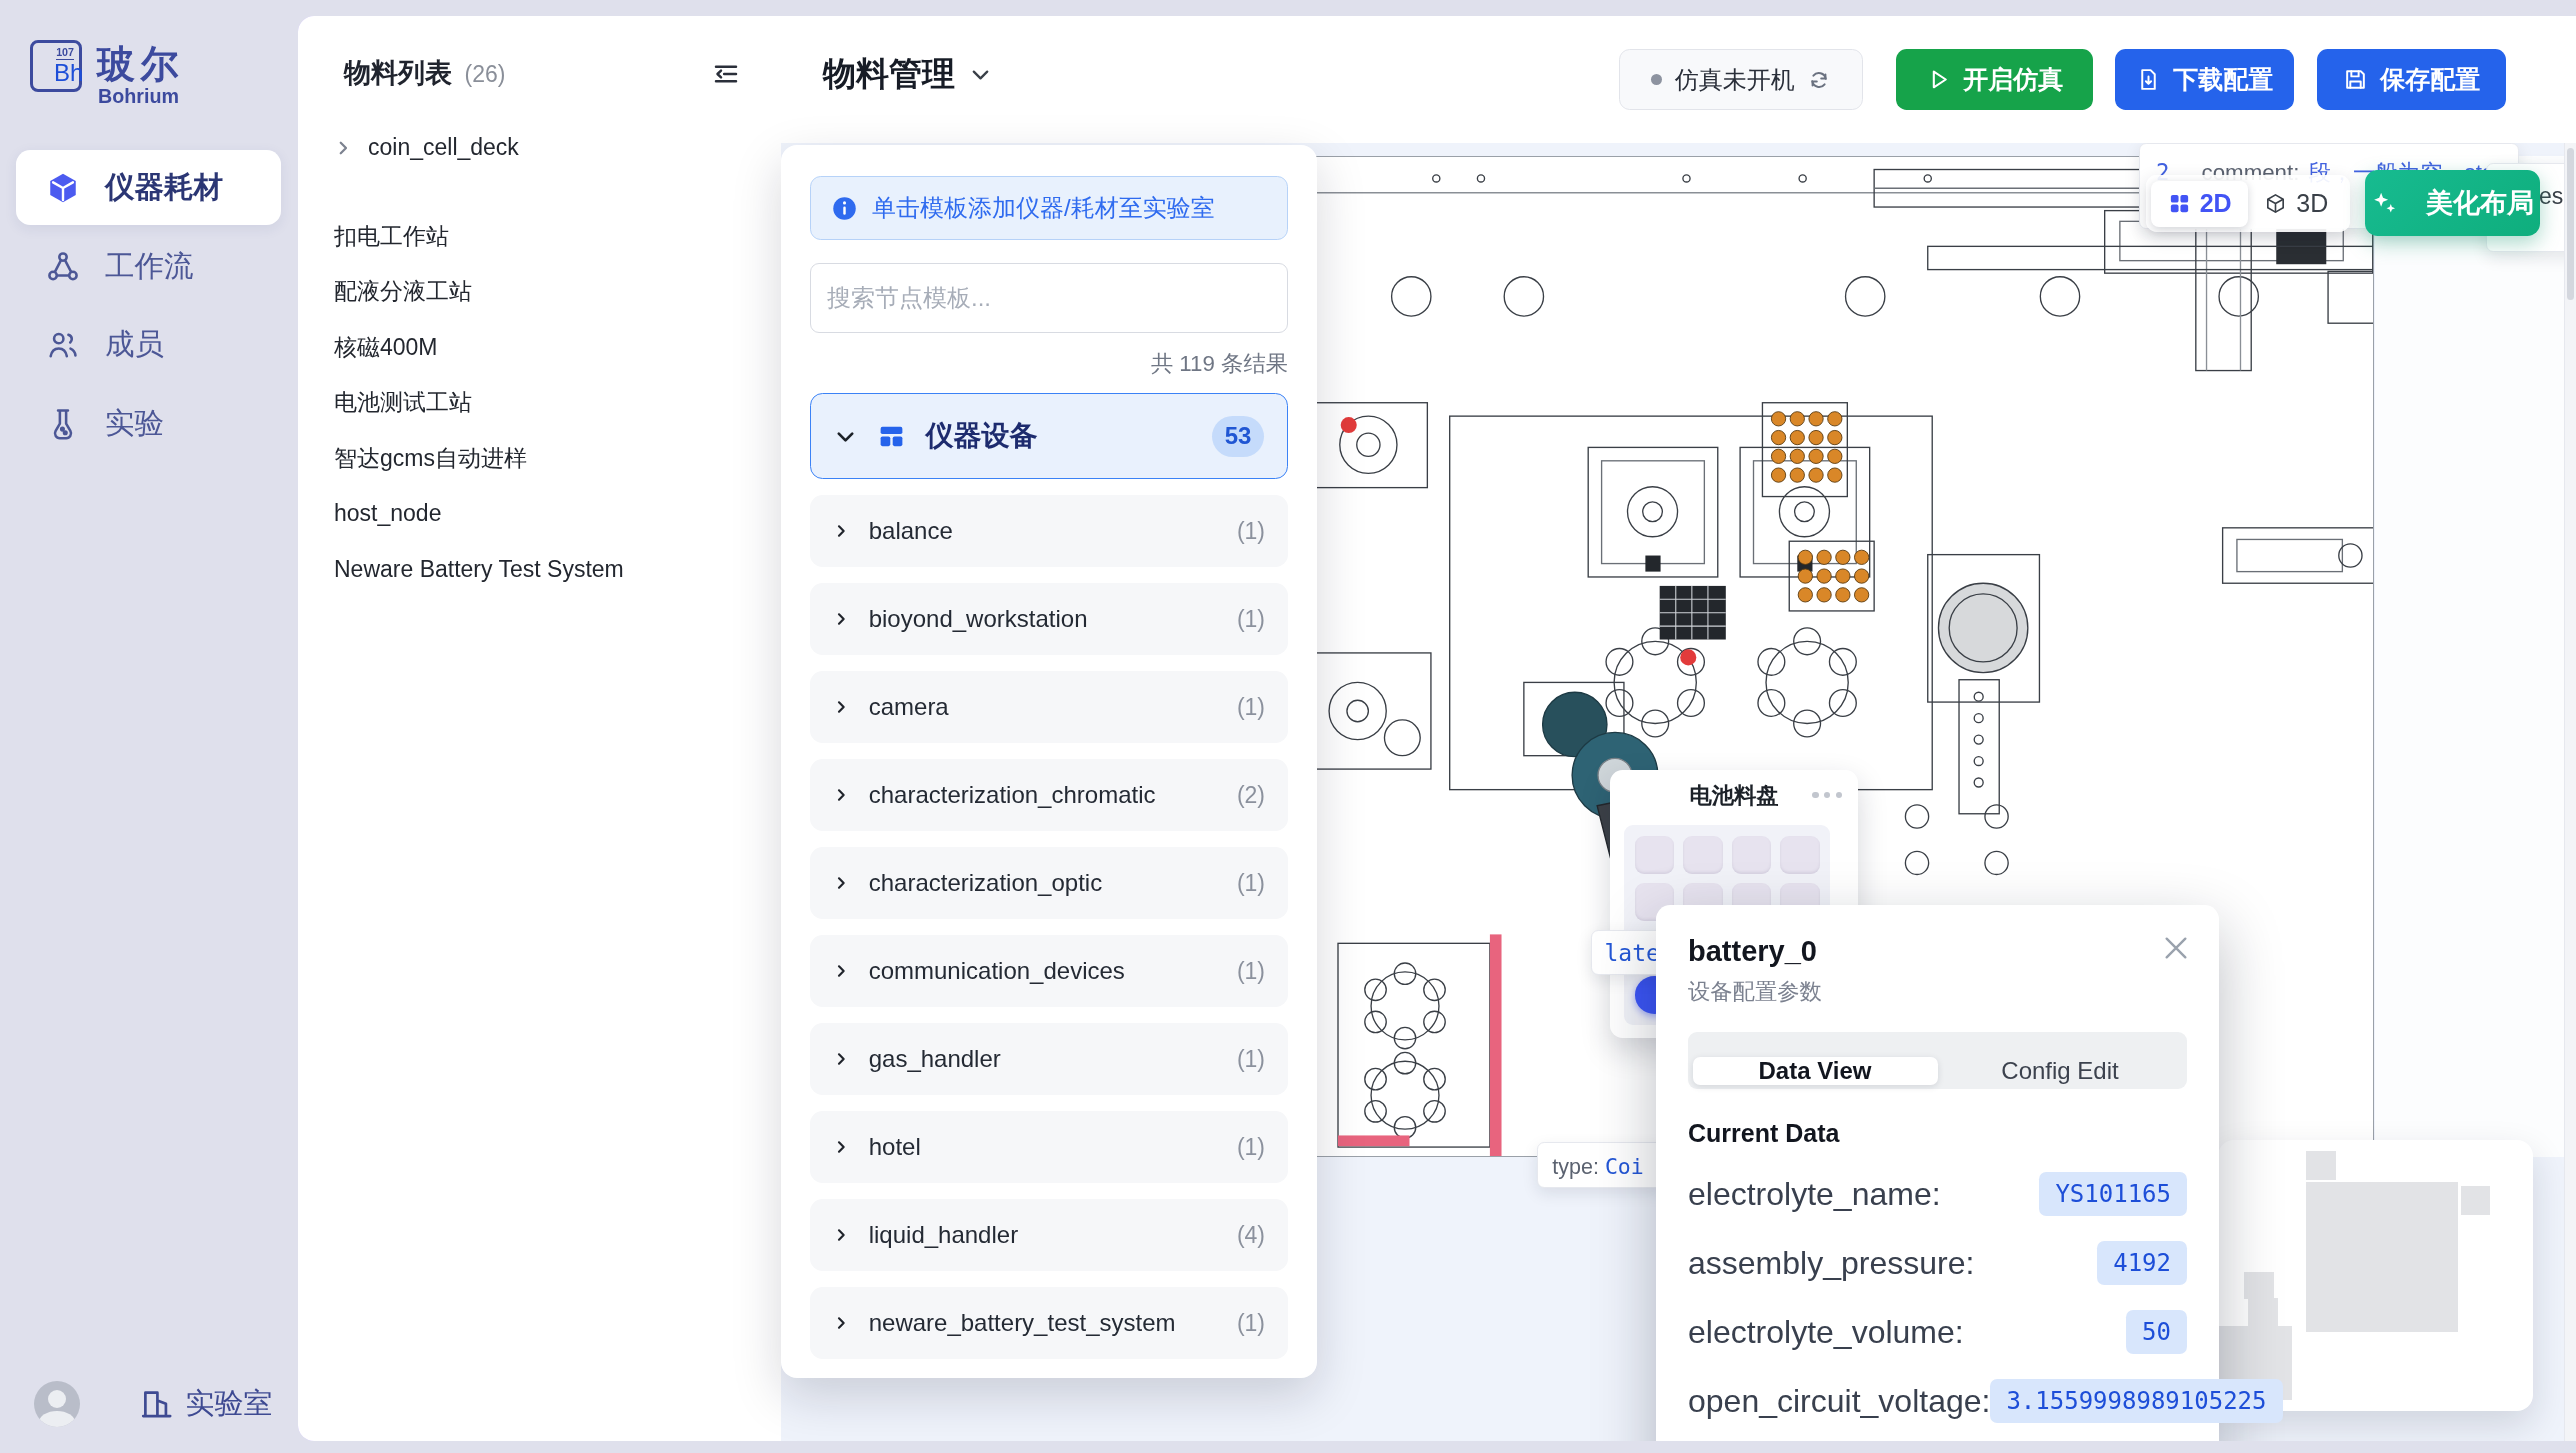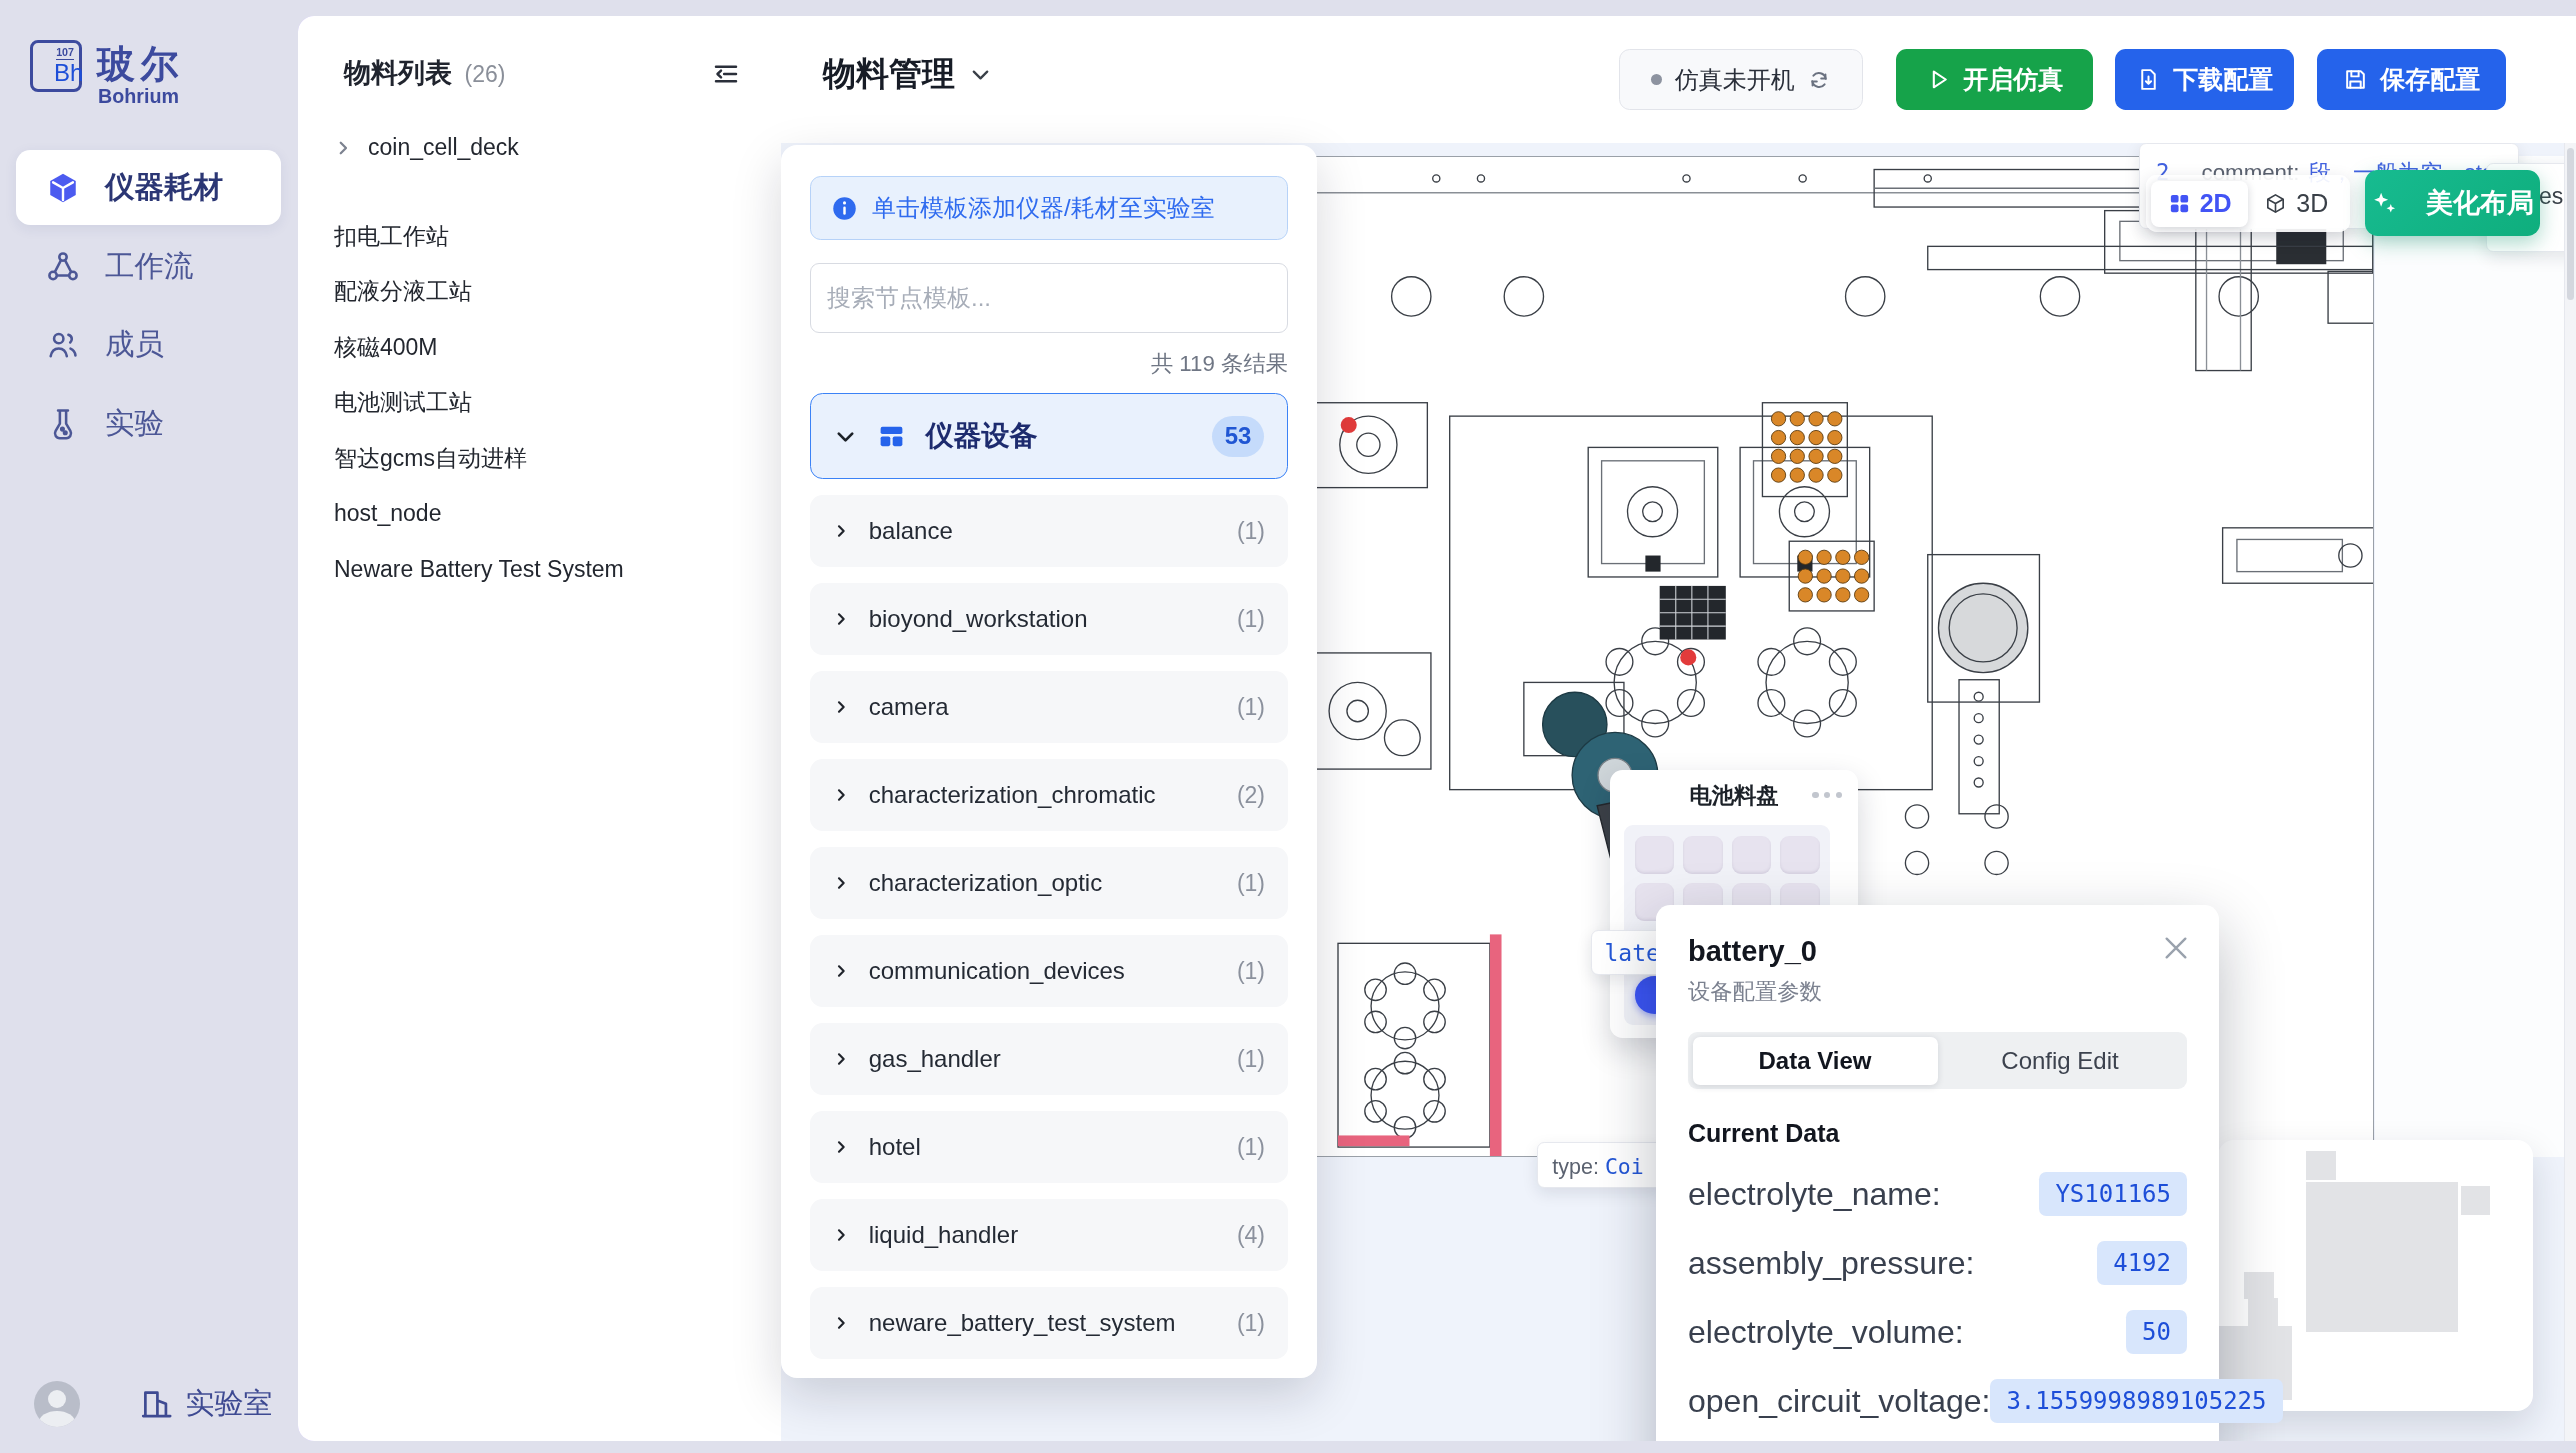--- a/index.html
+++ b/index.html
@@ -86,21 +86,21 @@
   #plate-tip{left:810px;top:787px;width:86px;height:45px;z-index:3;padding:9px 0 0 12.5px;box-sizing:border-box;font-family:"DejaVu Sans Mono",monospace;font-size:23px;color:#2457d6;}
   #type-tip{left:756px;top:999px;width:130px;height:46px;z-index:3;padding:10.7px 0 0 14.3px;box-sizing:border-box;font-size:21.5px;white-space:nowrap;}
   #type-tip .k{color:#5b6270;}
   #type-tip .v{color:#2457d6;font-family:"DejaVu Sans Mono",monospace;}
 
   
   #popup{left:875px;top:762px;width:563px;height:590px;background:#fff;border-radius:14.3px;box-shadow:0 23px 63px rgba(15,20,40,.28);z-index:5;padding:30px 32px;box-sizing:border-box;}
   .pp-title{font-size:29px;font-weight:bold;color:#12161f;}
   .pp-sub{margin-top:9px;font-size:22.3px;color:#7b818f;}
   .pp-close{position:absolute;right:27px;top:27px;width:32px;height:32px;cursor:pointer;}
-  .pp-tabs{margin-top:25px;height:57px;background:#eef0f2;border-radius:9px;display:flex;padding:4.5px;box-sizing:border-box;}
+  .pp-tabs{margin-top:25px;height:57px;background:#eef0f2;border-radius:9px;display:flex;padding:4.5px;box-sizing:border-box;align-items:flex-end;}
   .pp-tab{flex:1;border-radius:7.2px;display:flex;align-items:center;justify-content:center;font-size:24px;color:#3c424e;cursor:pointer;}
   .pp-tab.active{background:#fff;font-weight:bold;color:#12161f;box-shadow:0 1.8px 7.2px rgba(20,25,50,.12);}
   .pp-section{margin-top:30px;font-size:25px;font-weight:bold;color:#12161f;}
   .pp-row{display:flex;align-items:center;justify-content:space-between;margin-top:23px;height:46px;}
   .pp-row .lb{font-size:32px;color:#39404e;}
   .pp-row .vl{background:#d8e6fc;color:#1d4ed8;font-family:"DejaVu Sans Mono",monospace;font-size:24px;border-radius:7.2px;padding:8px 16px;}
 
   
   #minimap{left:1437px;top:997px;width:315px;height:271px;background:#fff;border-radius:16px;box-shadow:0 14.3px 36px rgba(20,25,50,.14);z-index:1;cursor:pointer;}
   #minimap .blk{position:absolute;background:#e2e3e6;}

